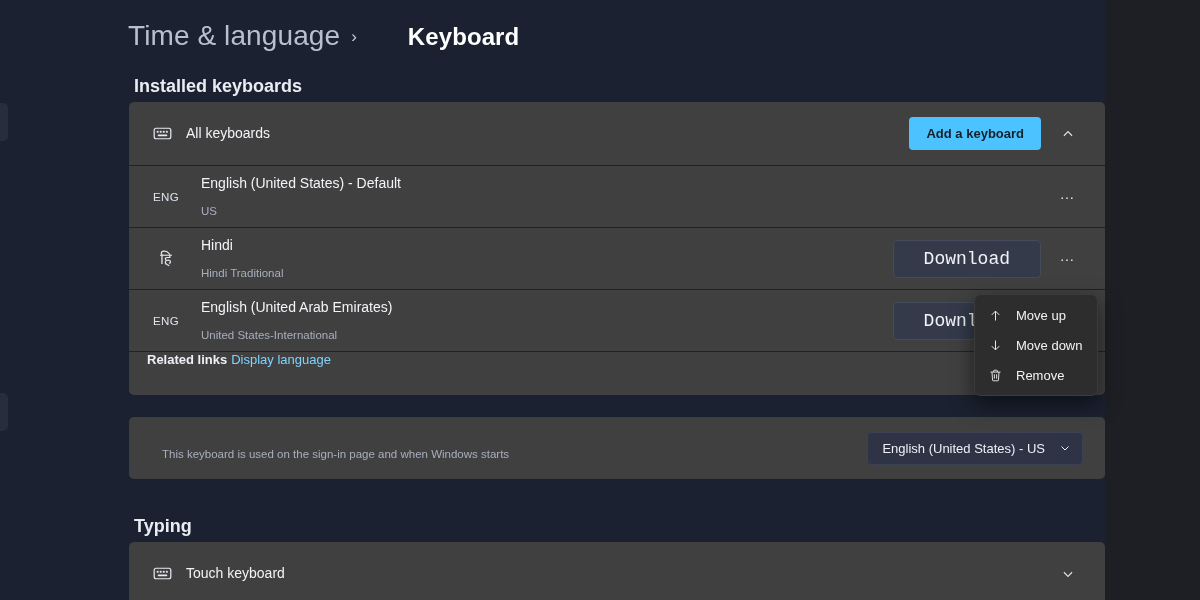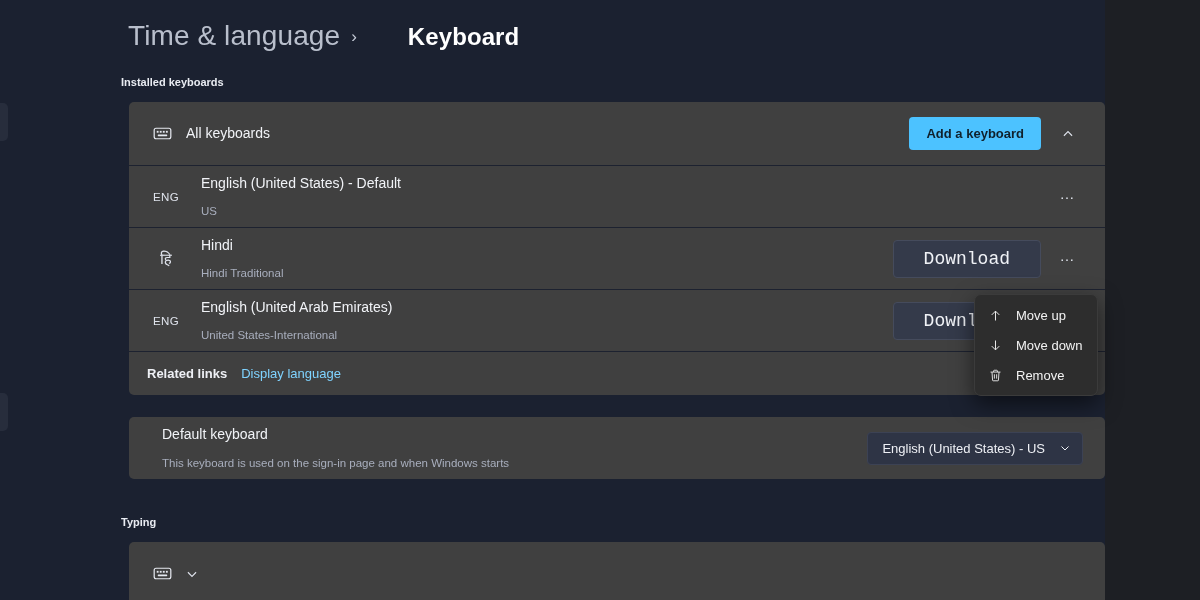--- a/index.html
+++ b/index.html
@@ -44,22 +44,22 @@
     font-size: 28px; font-weight: 400;
     color: #b9bfcc; letter-spacing: .1px;
   }
   .bc-sep { font-size: 17px; color: #c6ccd8; position: relative; top: -3px; }
   .bc-current {
     font-size: 24px; font-weight: 700; color: #ffffff; letter-spacing: .1px; margin-left: 40px;
   }
 
   
   .section-caption {
-    position: absolute; left: 121px;
-    font-size: 11px; font-weight: 700; color: #e9ecf2;
+    position: absolute; left: 134px;
+    font-size: 18px; font-weight: 700; color: #e9ecf2;
   }
 
   
   .card {
     position: absolute; left: 129px; width: 976px;
     background: #404040;
     border-radius: 5px;
     overflow: hidden;
   }
   .row {
@@ -109,21 +109,21 @@
   .chev-btn, .dots-btn {
     width: 30px; height: 30px;
     display: flex; align-items: center; justify-content: center;
     background: transparent; border: none; border-radius: 4px;
     color: #dde1ea; cursor: pointer;
   }
   .dots-btn { letter-spacing: 2px; font-size: 15px; line-height: 1; padding-bottom: 6px; }
 
   
   .links-row {
-    display: flex; align-items: center; gap: 14px;
+    display: flex; align-items: flex-start; gap: 4px;
     padding: 0 22px 0 18px;
     border-top: 1px solid #1d2230;
   }
   .links-label { font-size: 13px; font-weight: 700; color: #eef0f5; }
   .link-item {
     font-size: 13px; color: #7fd3ff; text-decoration: none; cursor: pointer;
   }
 
   
   .combo {
@@ -243,21 +243,20 @@
 
     <div class="links-row" style="height:44px;">
       <span class="links-label">Related links</span>
       <a class="link-item">Display language</a>
     </div>
   </div>
 
   <div class="card" style="top:417px;">
     <div class="row" style="height:62px;">
       <div class="row-text" style="margin-left:15px;">
-        <div class="row-title">Default keyboard</div>
         <div class="row-sub">This keyboard is used on the sign-in page and when Windows starts</div>
       </div>
       <div class="row-right">
         <div class="combo">
           <span>English (United States) - US</span>
           <span>
             <svg width="12" height="12" viewBox="0 0 24 24" fill="none" stroke="currentColor" stroke-width="2">
               <polyline points="5,9 12,16 19,9"></polyline>
             </svg>
           </span>
@@ -273,20 +272,23 @@
       <div class="row-icon">
         <svg width="21" height="21" viewBox="0 0 24 24" fill="none" stroke="currentColor" stroke-width="1.4">
           <rect x="2.5" y="6" width="19" height="12" rx="2.2"></rect>
           <rect x="5.4" y="9" width="2.1" height="2.1" fill="currentColor" stroke="none"></rect>
           <rect x="8.9" y="9" width="2.1" height="2.1" fill="currentColor" stroke="none"></rect>
           <rect x="12.4" y="9" width="2.1" height="2.1" fill="currentColor" stroke="none"></rect>
           <rect x="15.9" y="9" width="2.1" height="2.1" fill="currentColor" stroke="none"></rect>
           <rect x="6.6" y="13" width="10.8" height="2" rx="0.6" fill="currentColor" stroke="none"></rect>
         </svg>
       </div>
+      <div class="row-text" style="margin-left:9px;">
+        <div class="row-title">Touch keyboard</div>
+      </div>
       <div class="row-right">
         <button class="chev-btn">
           <svg width="14" height="14" viewBox="0 0 24 24" fill="none" stroke="currentColor" stroke-width="2">
             <polyline points="5,9 12,16 19,9"></polyline>
           </svg>
         </button>
       </div>
     </div>
   </div>
 

